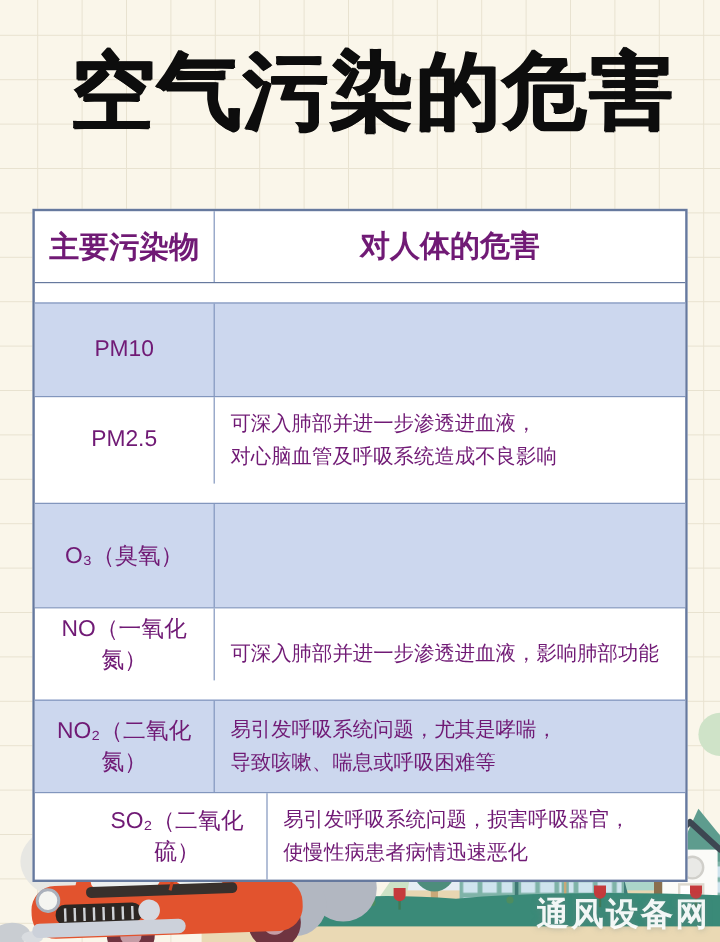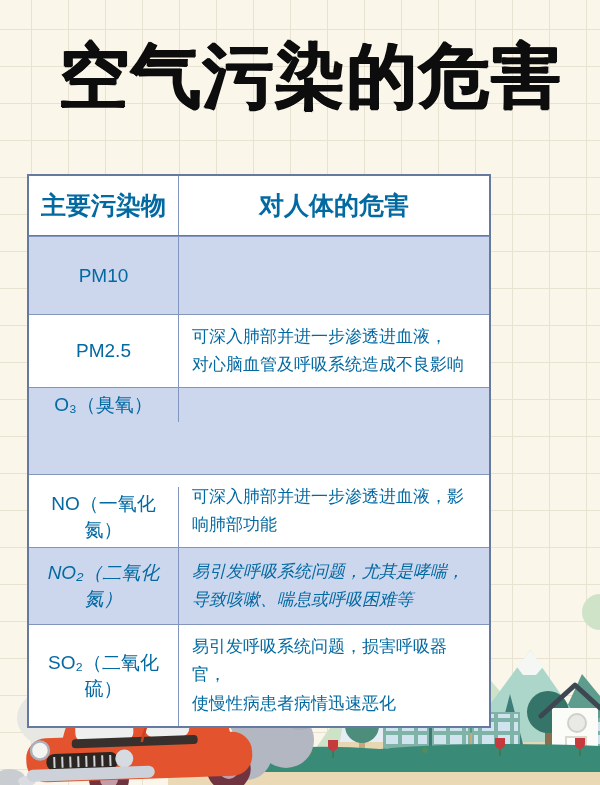--- a/index.html
+++ b/index.html
@@ -17,45 +17,45 @@
   }
   .title{
     position:absolute;top:38px;left:11px;width:100%;
     text-align:center;
     font-size:70px;font-weight:900;color:#0d0d0d;
     letter-spacing:2px;line-height:1.1;
     text-shadow:1px 0 0 #0d0d0d,-1px 0 0 #0d0d0d,0 1px 0 #0d0d0d;
     z-index:3;
   }
   .pollution-table{
-    position:absolute;top:174px;left:27px;width:464px;
+    position:absolute;top:174px;left:27px;width:546px;
     border:2px solid #66799e;background:#ffffff;
     box-sizing:border-box;z-index:2;
-    color:#0369a1;
+    color:#701a75;
   }
   .trow{display:flex;border-top:1px solid #8296bd;align-items:stretch;}
   .trow:first-child{border-top:none;}
   .trow.header{border-bottom:1px solid #66799e;}
-  .trow.shaded{background:#ccd7ee;}
+  .trow.shaded{background:#ccd7ee;margin-top:16px;}
   .cell{box-sizing:border-box;display:flex;align-items:center;}
   .cell.pollutant{
     width:150px;min-width:150px;justify-content:center;text-align:center;
     border-right:1px solid #8296bd;font-size:19px;padding:4px 4px;
   }
   .cell.harm{
     flex:1;font-size:17px;line-height:1.65;padding:8px 12px 8px 13px;
     white-space:pre-line;text-align:left;
   }
   .trow.header .cell{font-size:25px;font-weight:700;justify-content:center;text-align:center;padding:9px 4px;}
   .trow.r1{min-height:77px;}
   .trow.r2{min-height:68px;}
-  .trow.r3{min-height:86px;flex-direction:column;}
+  .trow.r3{min-height:86px;}
   .trow.r4{min-height:38px;align-items:flex-end;}
-  .trow.r5{min-height:76px;font-style:italic;}
-  .trow.r6{min-height:71px;}
+  .trow.r5{min-height:76px;}
+  .trow.r6{min-height:71px;padding-left:44px;}
   .scene{position:absolute;left:0;top:590px;width:600px;height:195px;z-index:1;}
   .watermark{
     position:absolute;right:8px;bottom:5px;z-index:4;
     font-size:27px;font-weight:700;letter-spacing:2px;
     color:rgba(255,255,255,0.93);
     text-shadow:0 0 5px rgba(110,130,130,0.55);
   }
 </style>
 </head>
 <body>
@@ -238,14 +238,15 @@
           <path d="M94,164 V175"></path>
           <path d="M102,164 V175"></path>
           <path d="M110,164 V175"></path>
       </g>
       <circle cx="40" cy="157" r="9" fill="#f4f5f1" stroke="#aab1bc" stroke-width="2.5"></circle>
       <circle cx="124" cy="168" r="9" fill="#d6dae1"></circle>
       <rect x="26" y="176" width="128" height="12" rx="6" fill="#ccd1da"></rect>
     </g>
   </svg>
 
+  <div class="watermark">通风设备网</div>
 
 </div>
 
 </body></html>

